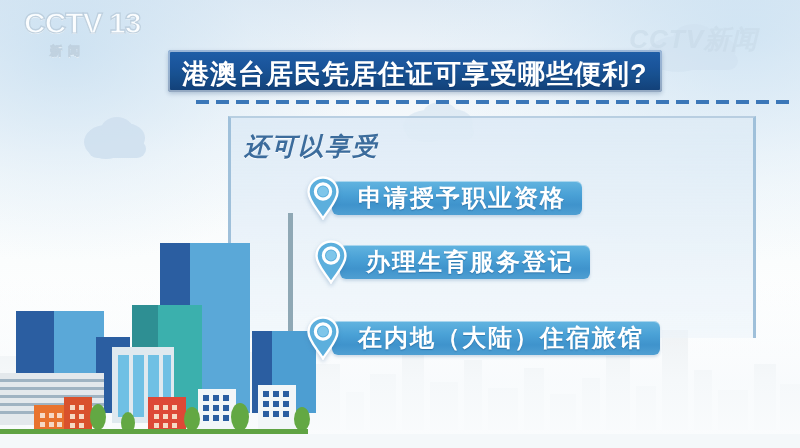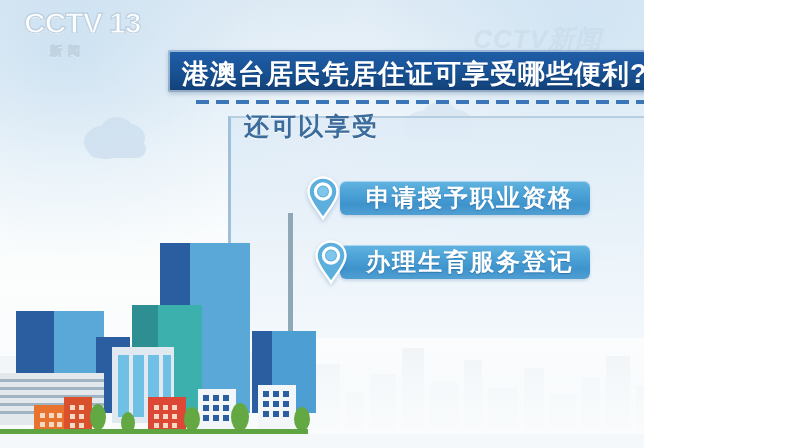--- a/index.html
+++ b/index.html
@@ -6,21 +6,21 @@
     margin: 0;
     padding: 0;
     background: #ffffff;
   }
   body {
     font-family: "Liberation Sans", "DejaVu Sans", sans-serif;
   }
 
   #screen {
     position: relative;
-    width: 644px;
+    width: 800px;
     height: 448px;
     overflow: hidden;
     background:
       linear-gradient(180deg, #dfeaf4 0%, #eef4f9 14%, #f7fafc 34%, #fbfdfd 58%, #ffffff 80%, #ffffff 100%);
   }
 
   
   .wash-left {
     position: absolute;
     left: -60px; top: -40px;
@@ -148,37 +148,38 @@
     background: linear-gradient(180deg, rgba(222,235,246,.92) 0%, rgba(228,239,248,.80) 45%, rgba(236,244,250,.55) 100%);
     border-left: 3px solid #9fc0da;
     border-right: 3px solid #9fc0da;
     border-top: 2px solid rgba(175,200,221,.85);
     box-sizing: border-box;
   }
 
   .panel-title {
     position: absolute;
     left: 244px;
-    top: 110px;
+    top: 130px;
     font-size: 25px;
     font-weight: bold;
     color: #3c6c9c;
     letter-spacing: 2px;
     white-space: nowrap;
     text-shadow: 0 1px 0 rgba(255,255,255,.85);
+    font-style: italic;
   }
 
   
   .row {
     position: absolute;
     display: flex;
     align-items: center;
     height: 40px;
   }
-  .row-1 { left: 306px; top: 178px; gap: 8px; }
+  .row-1 { left: 306px; top: 178px; }
   .row-2 { left: 314px; top: 242px; }
   .row-3 { left: 306px; top: 318px; }
 
   .pin {
     position: relative;
     width: 34px;
     height: 44px;
     flex: 0 0 34px;
     margin-right: -8px;
     z-index: 2;
@@ -327,20 +328,30 @@
     <svg class="pin" viewBox="0 0 34 44">
       <path d="M17 1.5 C8.7 1.5 2.5 8 2.5 16 C2.5 25 12 34 17 42.5 C22 34 31.5 25 31.5 16 C31.5 8 25.3 1.5 17 1.5 Z" fill="#5cafdd" stroke="#ffffff" stroke-width="2.4"></path>
       <circle cx="17" cy="15.5" r="7.6" fill="none" stroke="#ffffff" stroke-width="3.2"></circle>
       <circle cx="17" cy="15.5" r="5" fill="#7fc6ea"></circle>
     </svg>
     <div class="pill">
       <span class="pill-text">办理生育服务登记</span>
     </div>
   </div>
 
+  <div class="row row-3">
+    <svg class="pin" viewBox="0 0 34 44">
+      <path d="M17 1.5 C8.7 1.5 2.5 8 2.5 16 C2.5 25 12 34 17 42.5 C22 34 31.5 25 31.5 16 C31.5 8 25.3 1.5 17 1.5 Z" fill="#5cafdd" stroke="#ffffff" stroke-width="2.4"></path>
+      <circle cx="17" cy="15.5" r="7.6" fill="none" stroke="#ffffff" stroke-width="3.2"></circle>
+      <circle cx="17" cy="15.5" r="5" fill="#7fc6ea"></circle>
+    </svg>
+    <div class="pill">
+      <span class="pill-text">在内地（大陆）住宿旅馆</span>
+    </div>
+  </div>
 
   <svg class="city" viewBox="0 0 330 235" preserveAspectRatio="none">
 
     <rect x="288" y="0" width="5" height="150" fill="#8fa8b5"></rect>
 
     <rect x="160" y="30" width="30" height="170" fill="#2b5ea1"></rect>
     <rect x="190" y="30" width="60" height="170" fill="#5aa8d8"></rect>
 
     <rect x="132" y="92" width="26" height="108" fill="#2e8f93"></rect>
     <rect x="158" y="92" width="44" height="108" fill="#3bb0ad"></rect>

